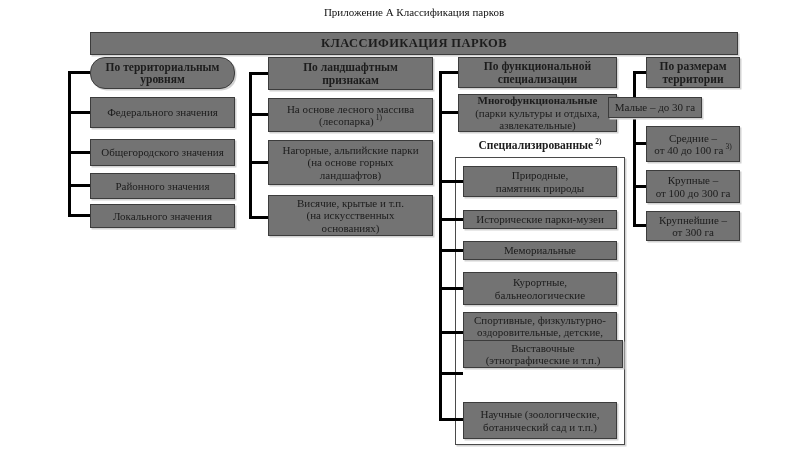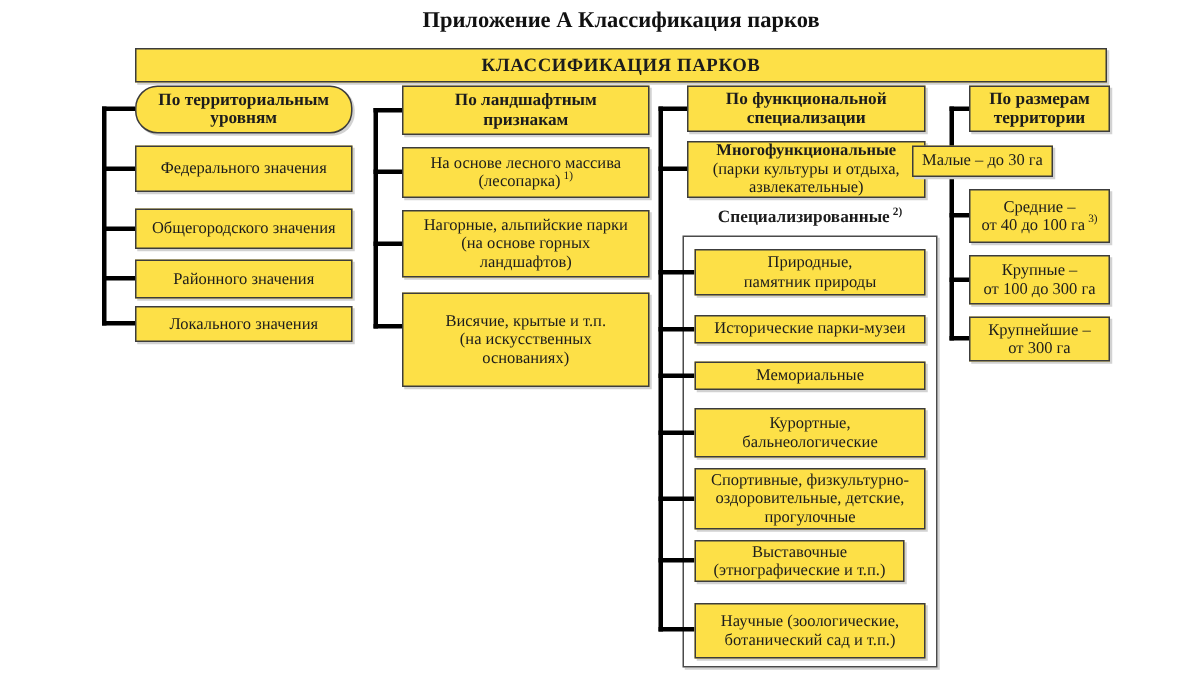--- a/index.html
+++ b/index.html
@@ -1,20 +1,20 @@
 <!DOCTYPE html>
 <html><head>
 <meta charset="utf-8">
 <style>
   html,body{margin:0;padding:0;background:#ffffff;}
   body{width:800px;height:450px;font-family:"Liberation Serif","DejaVu Serif",serif;color:#1c1c1c;}
   .stage{position:relative;width:800px;height:450px;background:#ffffff;overflow:hidden;}
   .page-title{position:absolute;left:90px;top:6px;width:648px;text-align:center;
-    font-size:15px;font-weight:bold;color:#111;}
-  .box{position:absolute;box-sizing:border-box;border:1px solid #3c3c3c;background:#fde047;
+    font-size:11px;font-weight:normal;color:#111;}
+  .box{position:absolute;box-sizing:border-box;border:1px solid #3c3c3c;background:#737373;
     display:flex;align-items:center;justify-content:center;text-align:center;
     font-size:11px;line-height:12.5px;z-index:3;box-shadow:1.5px 1.5px 0 #d2d2d2;}
   .root{font-size:12.5px;font-weight:bold;letter-spacing:.4px;}
   .hdr{font-weight:bold;font-size:11.5px;}
   .container{position:absolute;box-sizing:border-box;border:1px solid #4a4a4a;background:#ffffff;z-index:1;
     box-shadow:1.5px 1.5px 0 #d2d2d2;}
   .vline,.stub{position:absolute;background:#000;z-index:2;}
   .pre{white-space:pre-line;}
   .blk{display:block;}
   .txt{width:100%;padding:1px 2px;}
@@ -89,21 +89,21 @@
     <div class="txt">
       <span class="blk">На основе лесного массива</span>
       <span>(лесопарка)</span><sup>1)</sup>
     </div>
   </div>
   <div class="box" style="left:268px;top:140px;width:165px;height:45px;">
     <div class="txt pre">Нагорные, альпийские парки
 (на основе горных
 ландшафтов)</div>
   </div>
-  <div class="box" style="left:268px;top:195px;width:165px;height:63px;">
+  <div class="box" style="left:268px;top:195px;width:165px;height:41px;">
     <div class="txt pre">Висячие, крытые и т.п.
 (на искусственных
 основаниях)</div>
   </div>
 
   <div class="box hdr" style="left:458px;top:57px;width:159px;height:31px;">
     <div class="txt pre">По функциональной
 специализации</div>
   </div>
   <div class="box" style="left:458px;top:94px;width:159px;height:38px;">
@@ -132,21 +132,21 @@
   </div>
   <div class="box" style="left:463px;top:272px;width:154px;height:33px;">
     <div class="txt pre">Курортные,
 бальнеологические</div>
   </div>
   <div class="box" style="left:463px;top:312px;width:154px;height:41px;">
     <div class="txt pre">Спортивные, физкультурно-
 оздоровительные, детские,
 прогулочные</div>
   </div>
-  <div class="box" style="left:463px;top:360px;width:140px;height:28px;">
+  <div class="box" style="left:463px;top:340px;width:160px;height:28px;">
     <div class="txt pre">Выставочные
 (этнографические и т.п.)</div>
   </div>
   <div class="box" style="left:463px;top:402px;width:154px;height:37px;">
     <div class="txt pre">Научные (зоологические,
 ботанический сад и т.п.)</div>
   </div>
 
   <div class="box hdr" style="left:646px;top:57px;width:94px;height:31px;">
     <div class="txt pre">По размерам

